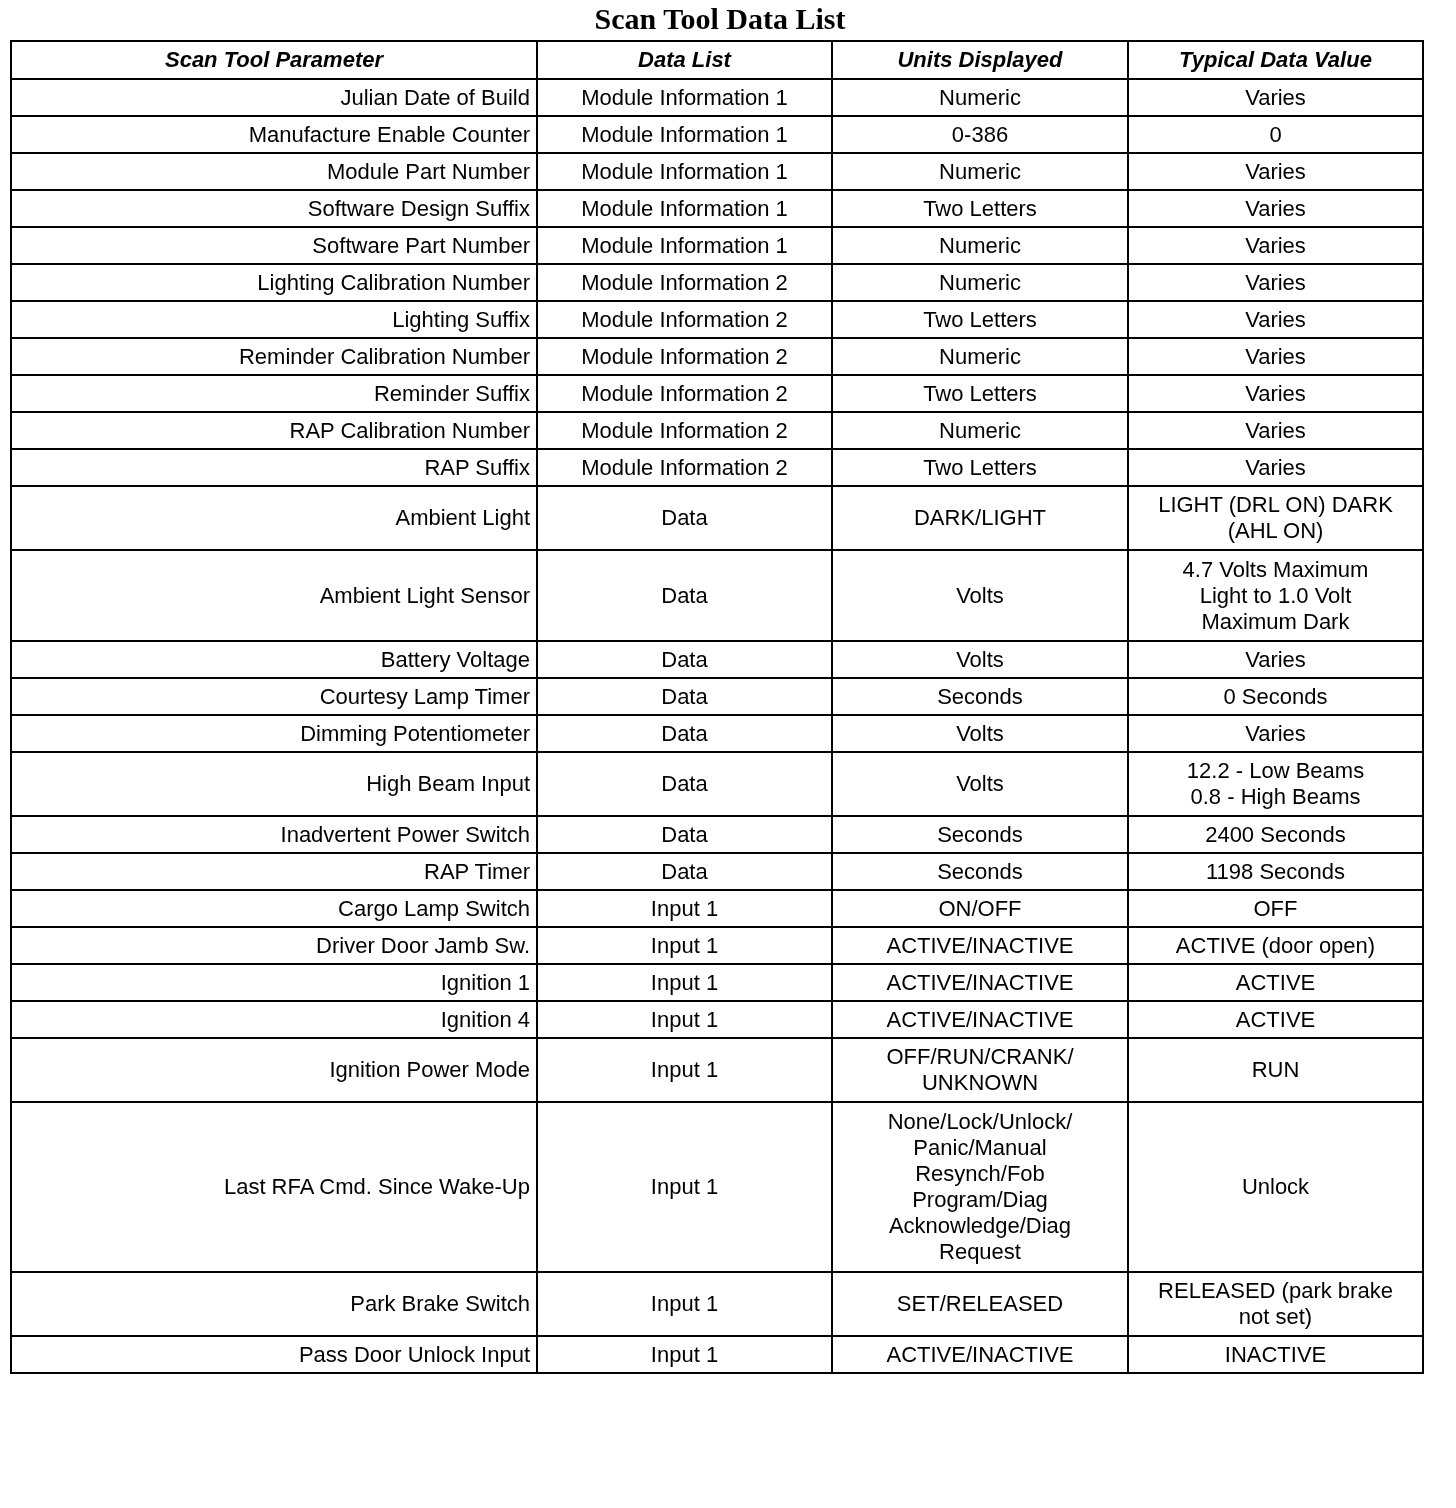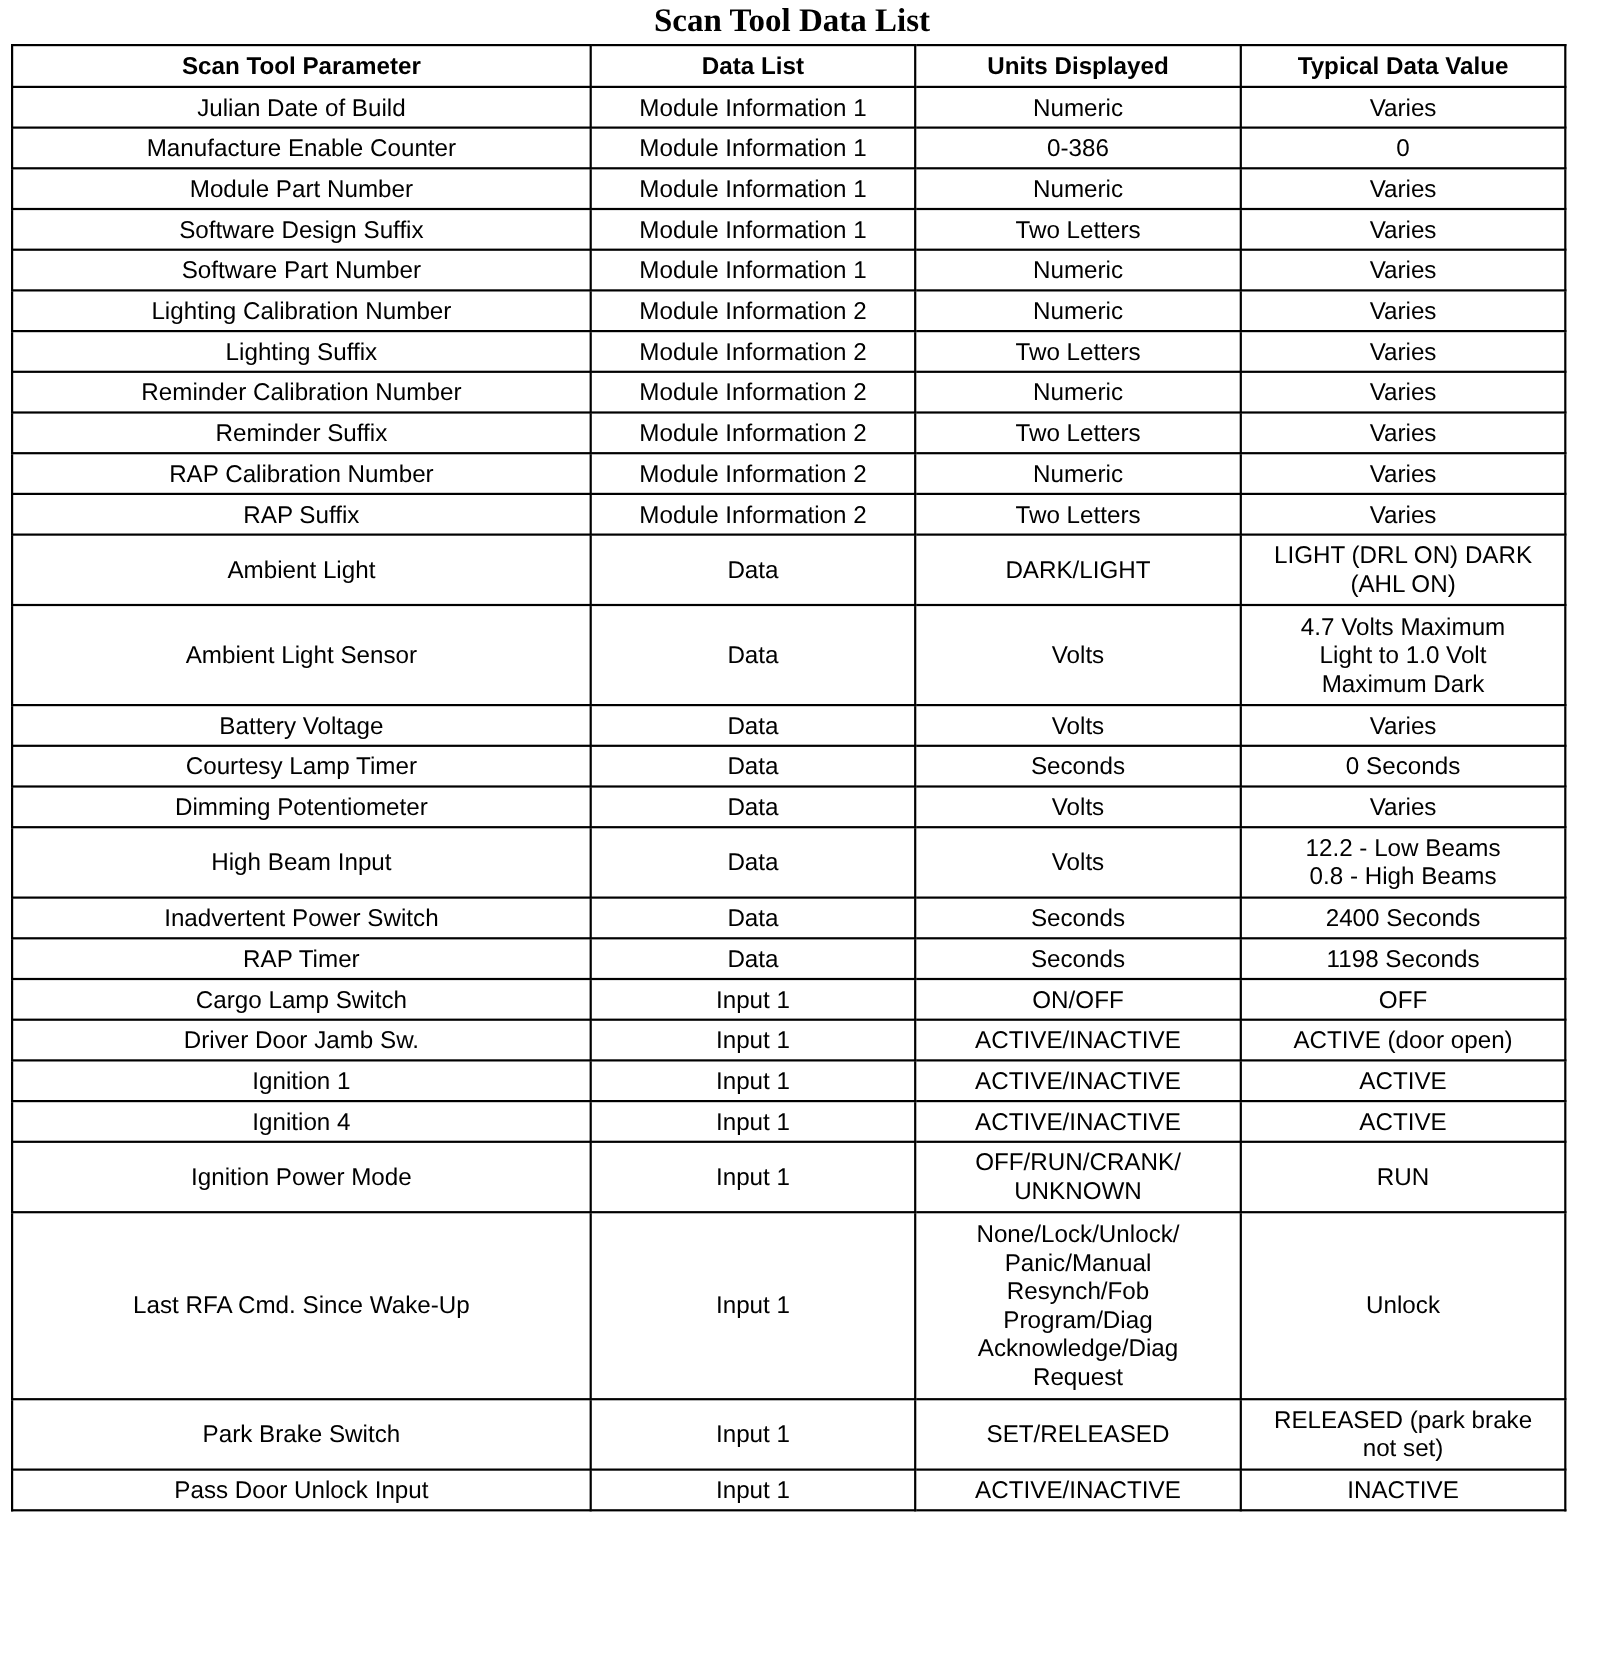--- a/index.html
+++ b/index.html
@@ -13,23 +13,23 @@
   }
   table.data {
     position: absolute; top: 40px; left: 10px;
     width: 1412px; border-collapse: collapse; table-layout: fixed;
     font-size: 22px;
   }
   table.data td, table.data th {
     border: 2.5px solid #000; padding: 0 6px; line-height: 26px;
     text-align: center; vertical-align: middle;
   }
-  table.data th { font-weight: bold; height: 36px; font-size: 22px; }
+  table.data th { font-weight: bold; height: 36px; font-size: 22px; font-style: italic; }
   table.data td.section { font-weight: bold; height: 36px; }
-  table.data td.param { text-align: center; }
+  table.data td.param { text-align: right; }
   table.data tr.r1 td { height: 35px; }
   table.data tr.r2 td { height: 62px; }
   table.data tr.r3 td { height: 89px; }
   table.data tr.r6 td { height: 168px; }
   col.c1 { width: 526px; } col.c2 { width: 295px; } col.c3 { width: 296px; } col.c4 { width: 295px; }
   .ml { white-space: pre-line; }
 </style>
 </head>
 <body>
 

